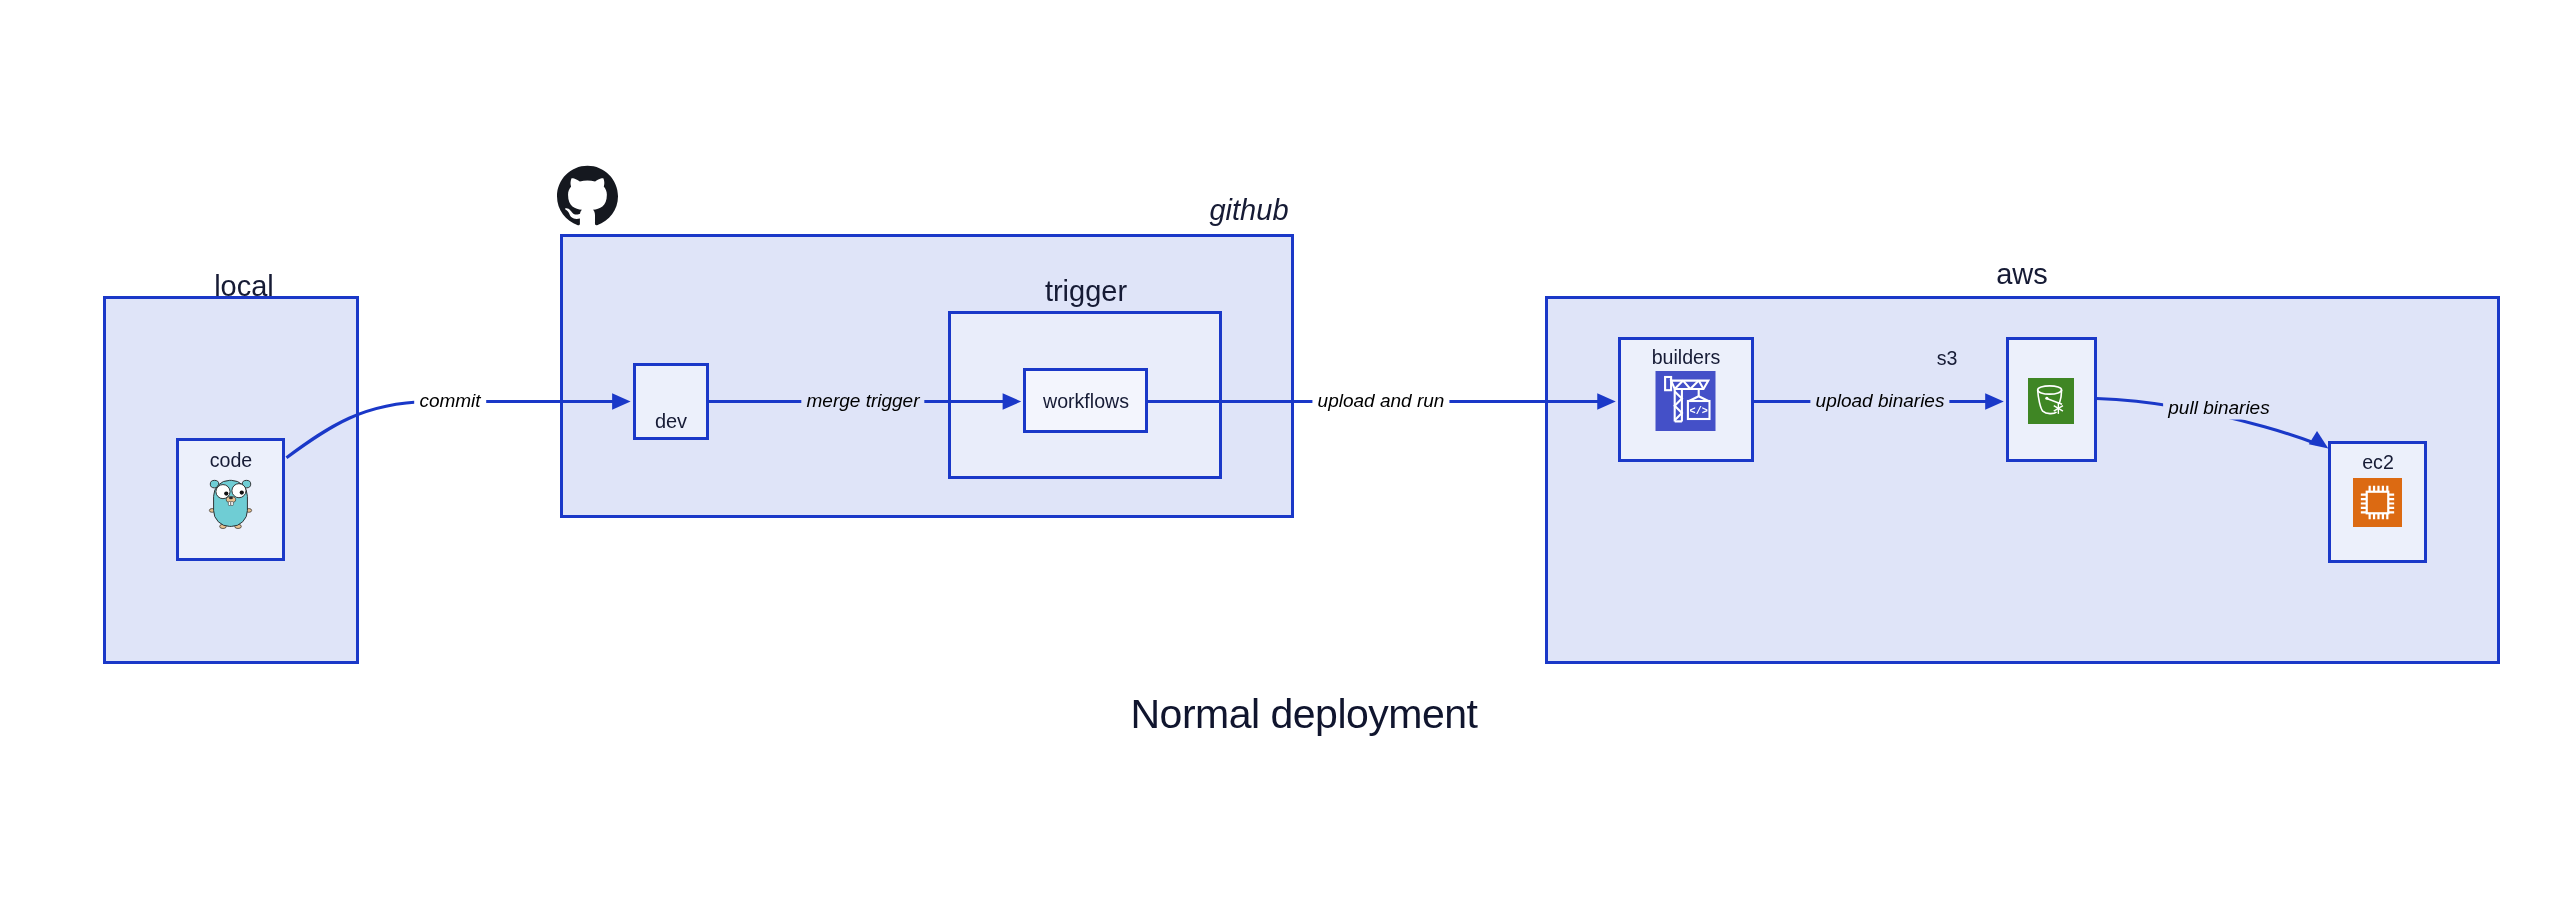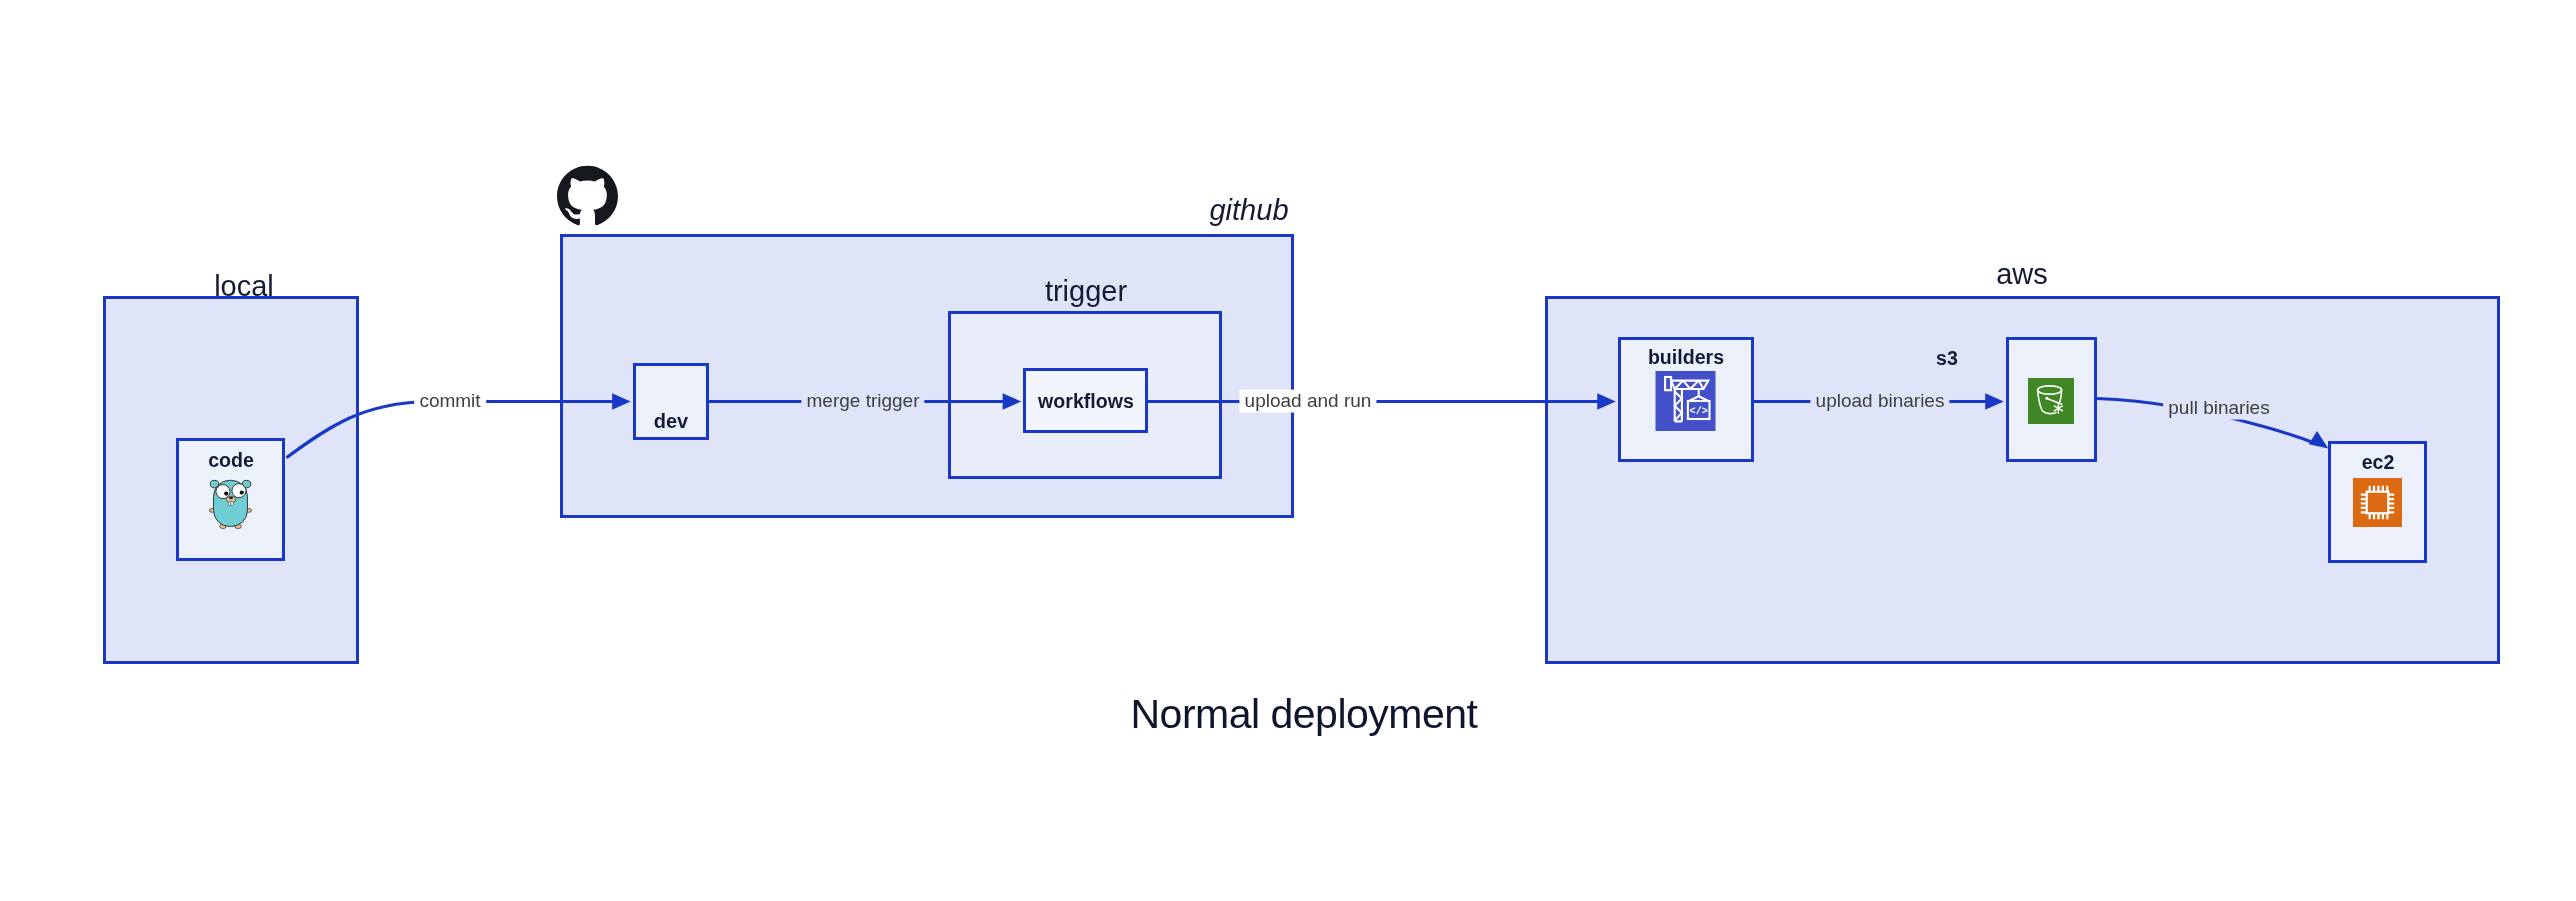--- a/index.html
+++ b/index.html
@@ -14,25 +14,25 @@
   .node{
     position:absolute;border:3.1px solid #1a38c8;background:#ecf0fb;box-sizing:border-box;
   }
   .node.workflows{background:#f3f5fd;}
   .region-label{
     position:absolute;transform:translate(-50%,-50%);
     font-size:29px;color:#161b35;white-space:nowrap;letter-spacing:0px;font-weight:400;
   }
   .node-label{
     position:absolute;transform:translate(-50%,-50%);
-    font-size:19.6px;font-weight:700;color:#161b35;white-space:nowrap;
+    font-size:19.6px;font-weight:400;color:#161b35;white-space:nowrap;
   }
   .edge-label{
     position:absolute;transform:translate(-50%,-50%);
-    font-size:19px;color:#404040;white-space:nowrap;
+    font-size:19px;font-style:italic;color:#000000;white-space:nowrap;
     padding:1px 5.2px;line-height:1.1;
   }
   .edge-label.on-white{background:#ffffff;}
   .edge-label.on-region{background:#dfe4f8;text-align:right;}
   .diagram-title{
     position:absolute;transform:translate(-50%,-50%);
     font-size:41px;font-weight:500;color:#10152e;white-space:nowrap;letter-spacing:-0.5px;
     text-decoration-thickness:3.6px;text-underline-offset:7.2px;
   }
   .abs{position:absolute;}
@@ -149,20 +149,20 @@
       <polygon points="1224,779 1188,763 1188,795"></polygon>
       <polygon points="1982,779 1946,763 1946,795"></polygon>
       <polygon points="3136,779 3100,763 3100,795"></polygon>
       <polygon points="3889,779 3853,763 3853,795"></polygon>
       <polygon points="4519,870 4481,862 4497,836"></polygon>
     </g>
   </svg>
 
   <div class="edge-label on-white" style="left:450px;top:401px;">commit</div>
   <div class="edge-label on-region" style="left:863px;top:401px;">merge trigger</div>
-  <div class="edge-label on-white" style="left:1308px;top:401px;">upload and run</div>
+  <div class="edge-label on-white" style="left:1381px;top:401px;">upload and run</div>
   <div class="edge-label on-region" style="left:1880px;top:401px;">upload binaries</div>
   <div class="edge-label on-region" style="left:2219px;top:408px;">pull binaries</div>
 
   <div class="diagram-title" style="left:1304px;top:714px;">Normal deployment</div>
 
 </div>
 
 
 </body></html>

